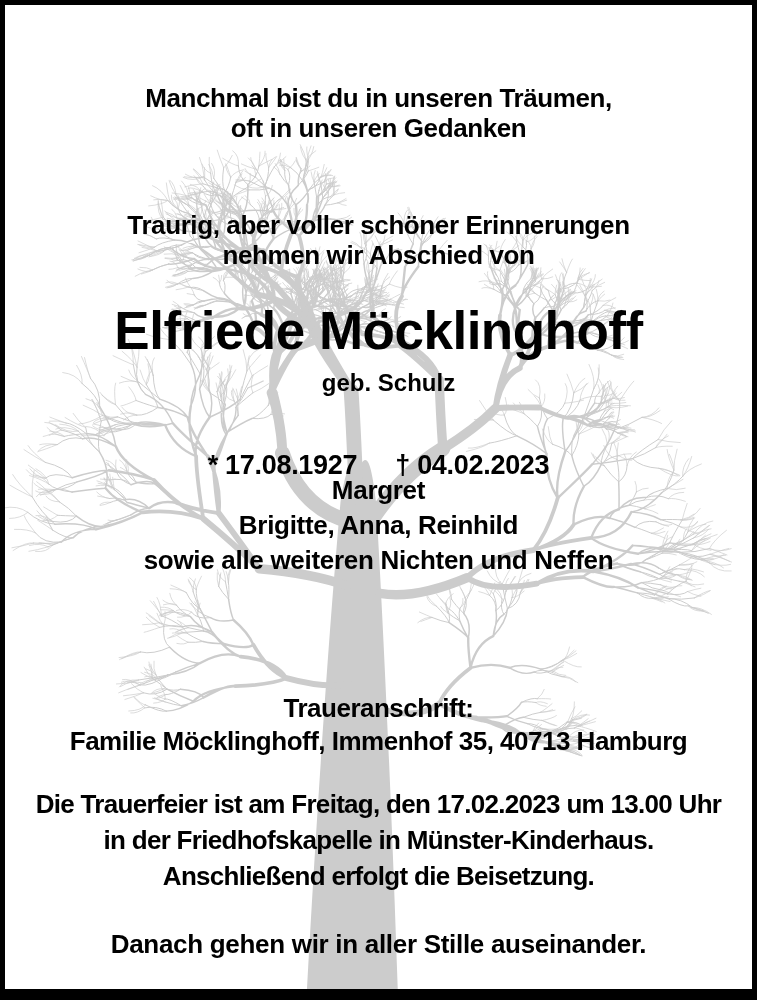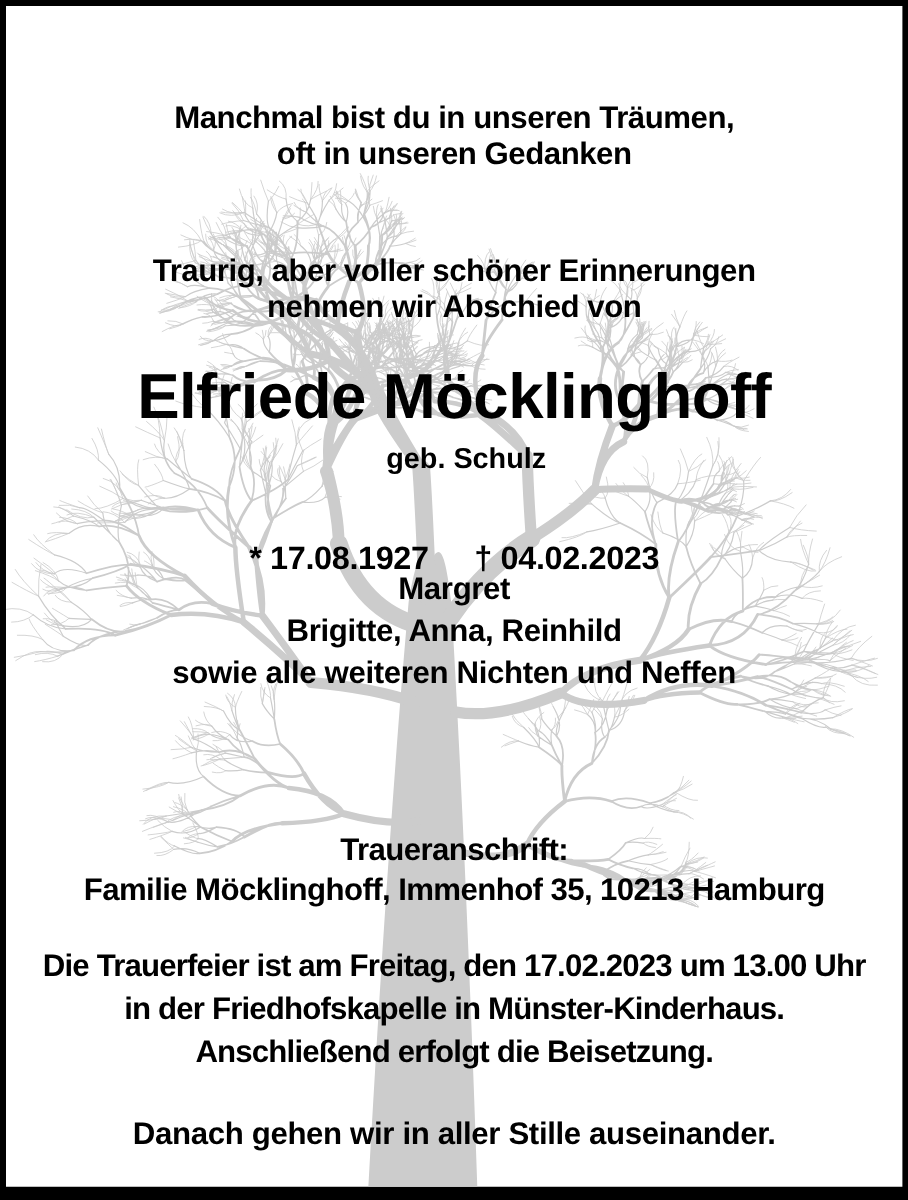--- a/index.html
+++ b/index.html
@@ -81,21 +81,21 @@
   </div>
 
   <div class="block mourners">
     <div>Margret</div>
     <div>Brigitte, Anna, Reinhild</div>
     <div>sowie alle weiteren Nichten und Neffen</div>
   </div>
 
   <div class="block address">
     <div>Traueranschrift:</div>
-    <div>Familie Möcklinghoff, Immenhof 35, 10213 Hamburg</div>
+    <div>Familie Möcklinghoff, Immenhof 35, 40713 Hamburg</div>
   </div>
 
   <div class="block service">
     <div>Die Trauerfeier ist am Freitag, den 17.02.2023 um 13.00 Uhr</div>
     <div>in der Friedhofskapelle in Münster-Kinderhaus.</div>
     <div>Anschließend erfolgt die Beisetzung.</div>
   </div>
 
   <div class="block closing">Danach gehen wir in aller Stille auseinander.</div>
 

